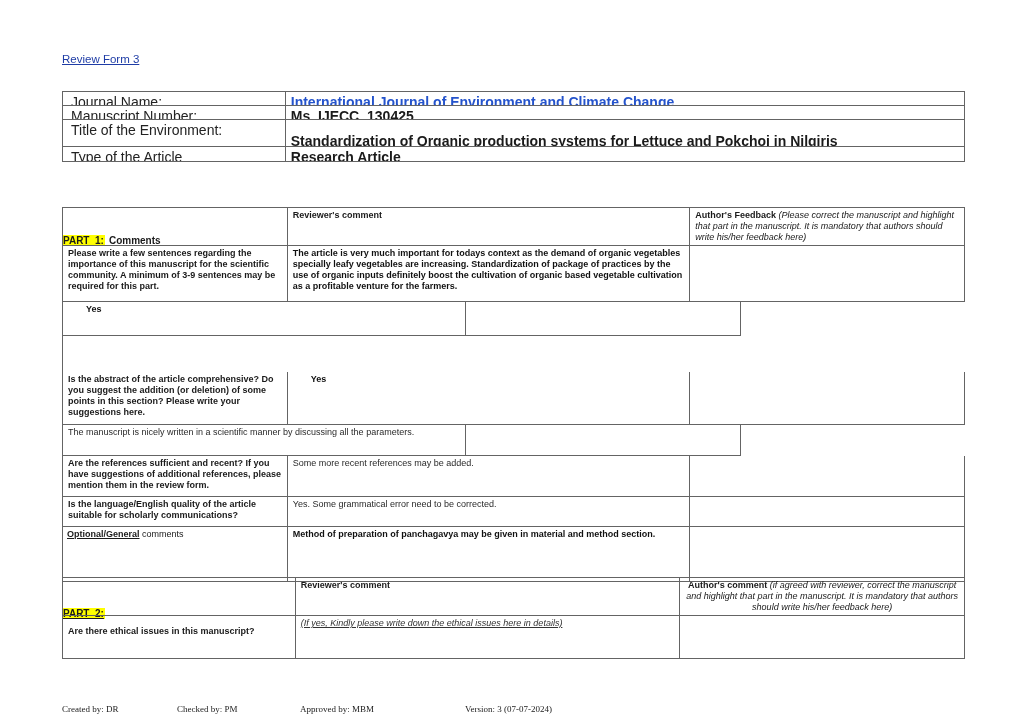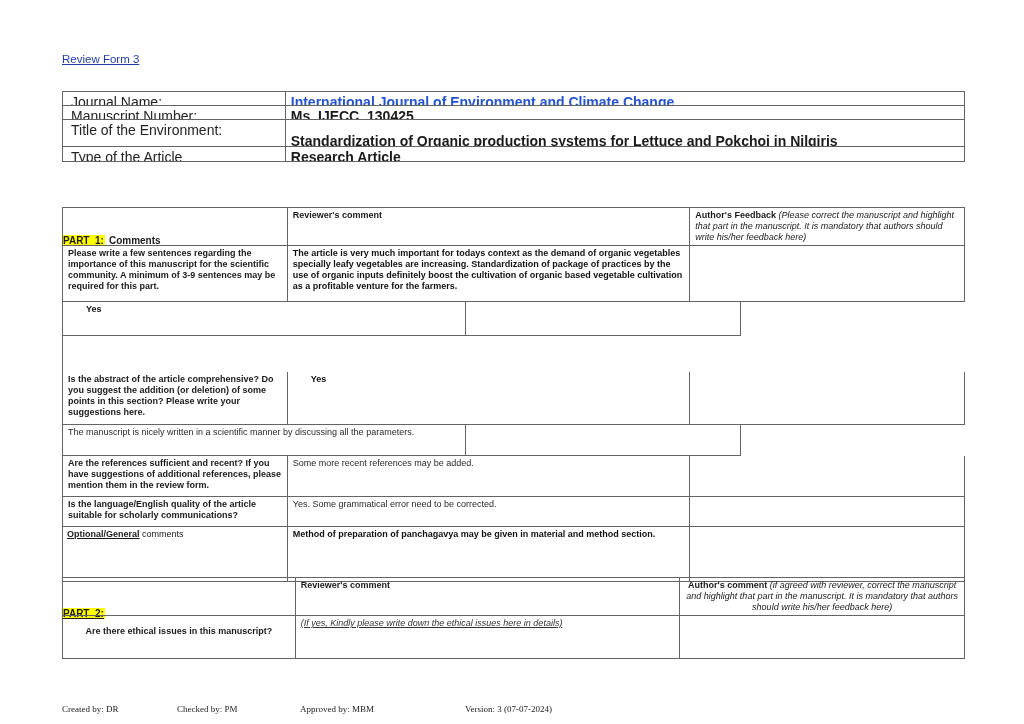--- a/index.html
+++ b/index.html
@@ -58,21 +58,21 @@
   .h33 { min-height:33px; }
   .h56 { min-height:56px; }
   .h34 { min-height:34px; }
   .h53 { min-height:53px;margin-top:36px; }
   .h31 { min-height:31px; }
   .h41 { min-height:41px; }
   .h30 { min-height:30px; }
   .h55 { min-height:55px; }
   .h40 { min-height:35px; }
   .h43 { min-height:43px; }
-  .p2 .qcell { padding-top:10px; white-space:normal;text-align:center; }
+  .p2 .qcell { padding-top:10px; white-space:normal; }
   .iul { font-style:italic; text-decoration:underline; color:#333; padding-top:4px; }
   
   #footer {
     left:62px; top:704px; width:903px; display:flex;
     font-family:"Liberation Serif", serif; font-size:9px; color:#222;
   }
   #footer span { display:inline-block; }
   #footer .f1 { width:115px; }
   #footer .f2 { width:123px; }
   #footer .f3 { width:165px; }

